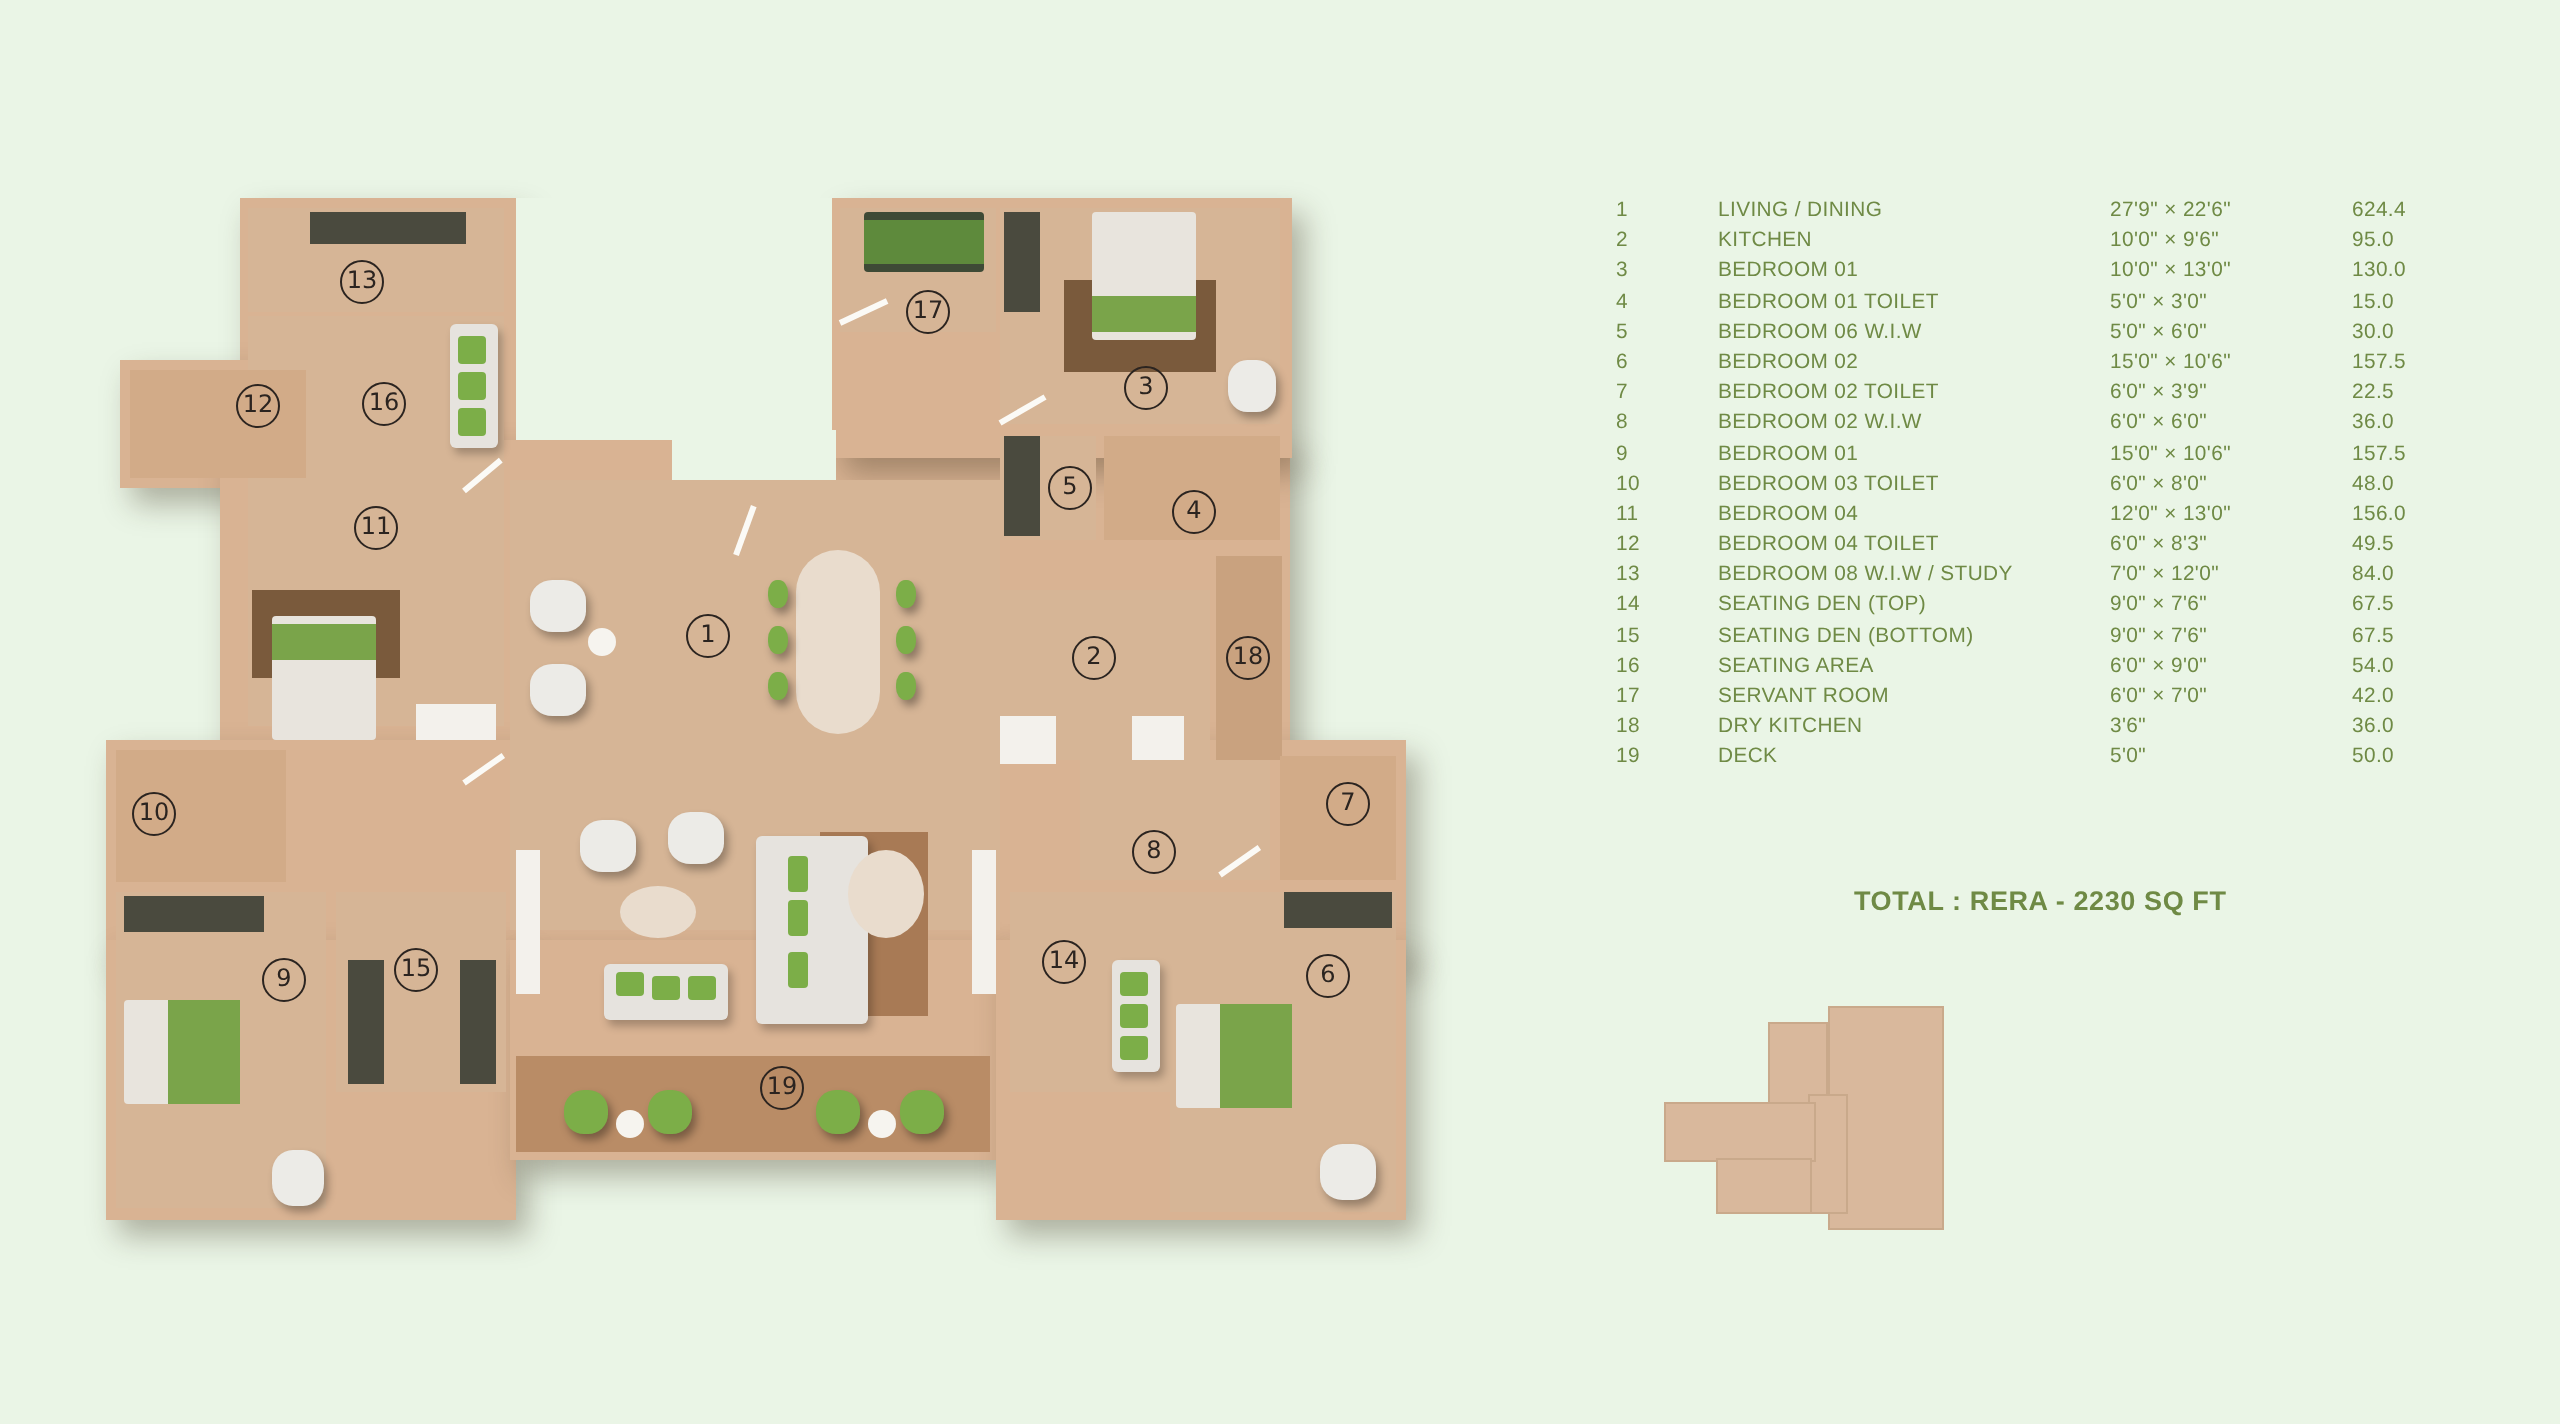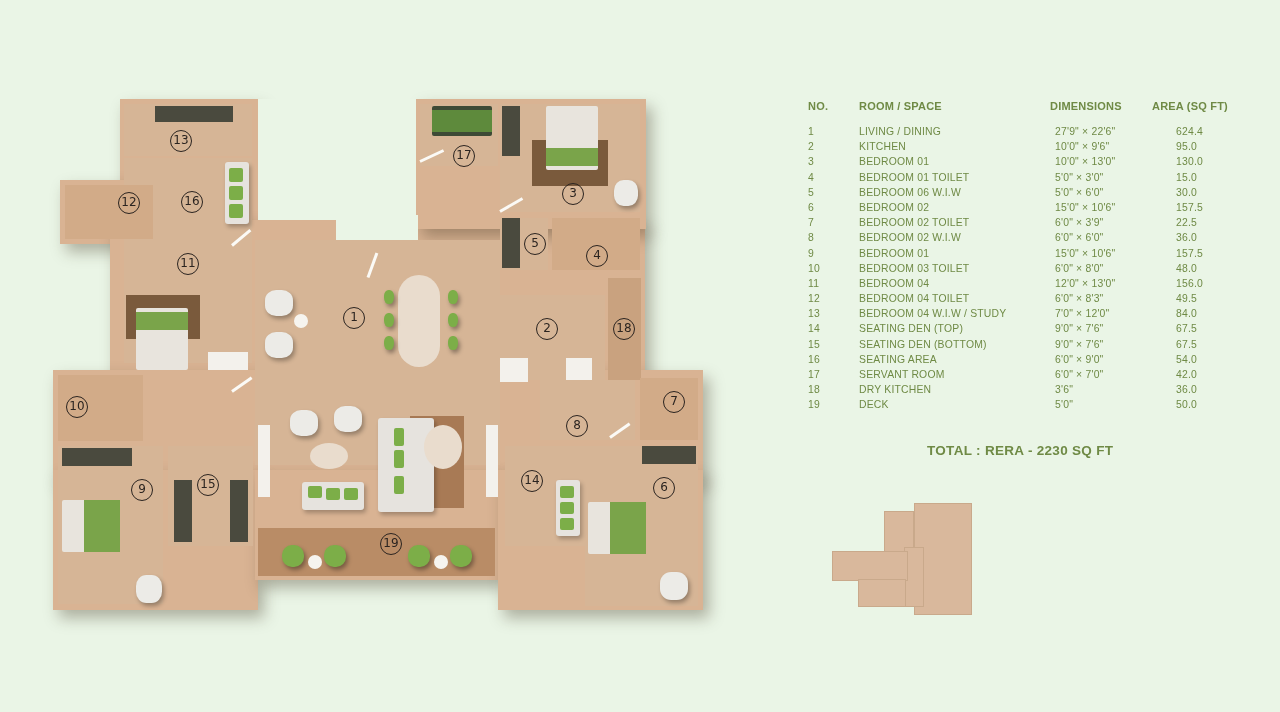--- a/index.html
+++ b/index.html
@@ -187,26 +187,20 @@
   <div class="rlabel" style="left:181px;top:141px;">13</div>
   <div class="rlabel" style="left:532px;top:481px;">14</div>
   <div class="rlabel" style="left:208px;top:485px;">15</div>
   <div class="rlabel" style="left:192px;top:202px;">16</div>
   <div class="rlabel" style="left:464px;top:156px;">17</div>
   <div class="rlabel" style="left:624px;top:329px;">18</div>
   <div class="rlabel" style="left:391px;top:544px;">19</div>
 </div>
 
 <div id="legend">
-  <div class="lrow lhead">
-    <span class="c-no">NO.</span>
-    <span class="c-room">ROOM / SPACE</span>
-    <span class="c-dim">DIMENSIONS</span>
-    <span class="c-area">AREA (SQ FT)</span>
-  </div>
   <div id="legend-rows">
       <div class="lrow">
         <span class="c-no">1</span>
         <span class="c-room">LIVING / DINING</span>
         <span class="c-dim">27'9" × 22'6"</span>
         <span class="c-area">624.4</span>
       </div>
       <div class="lrow">
         <span class="c-no">2</span>
         <span class="c-room">KITCHEN</span>
@@ -268,21 +262,21 @@
         <span class="c-area">156.0</span>
       </div>
       <div class="lrow">
         <span class="c-no">12</span>
         <span class="c-room">BEDROOM 04 TOILET</span>
         <span class="c-dim">6'0" × 8'3"</span>
         <span class="c-area">49.5</span>
       </div>
       <div class="lrow">
         <span class="c-no">13</span>
-        <span class="c-room">BEDROOM 04 W.I.W / STUDY</span>
+        <span class="c-room">BEDROOM 08 W.I.W / STUDY</span>
         <span class="c-dim">7'0" × 12'0"</span>
         <span class="c-area">84.0</span>
       </div>
       <div class="lrow">
         <span class="c-no">14</span>
         <span class="c-room">SEATING DEN (TOP)</span>
         <span class="c-dim">9'0" × 7'6"</span>
         <span class="c-area">67.5</span>
       </div>
       <div class="lrow">

